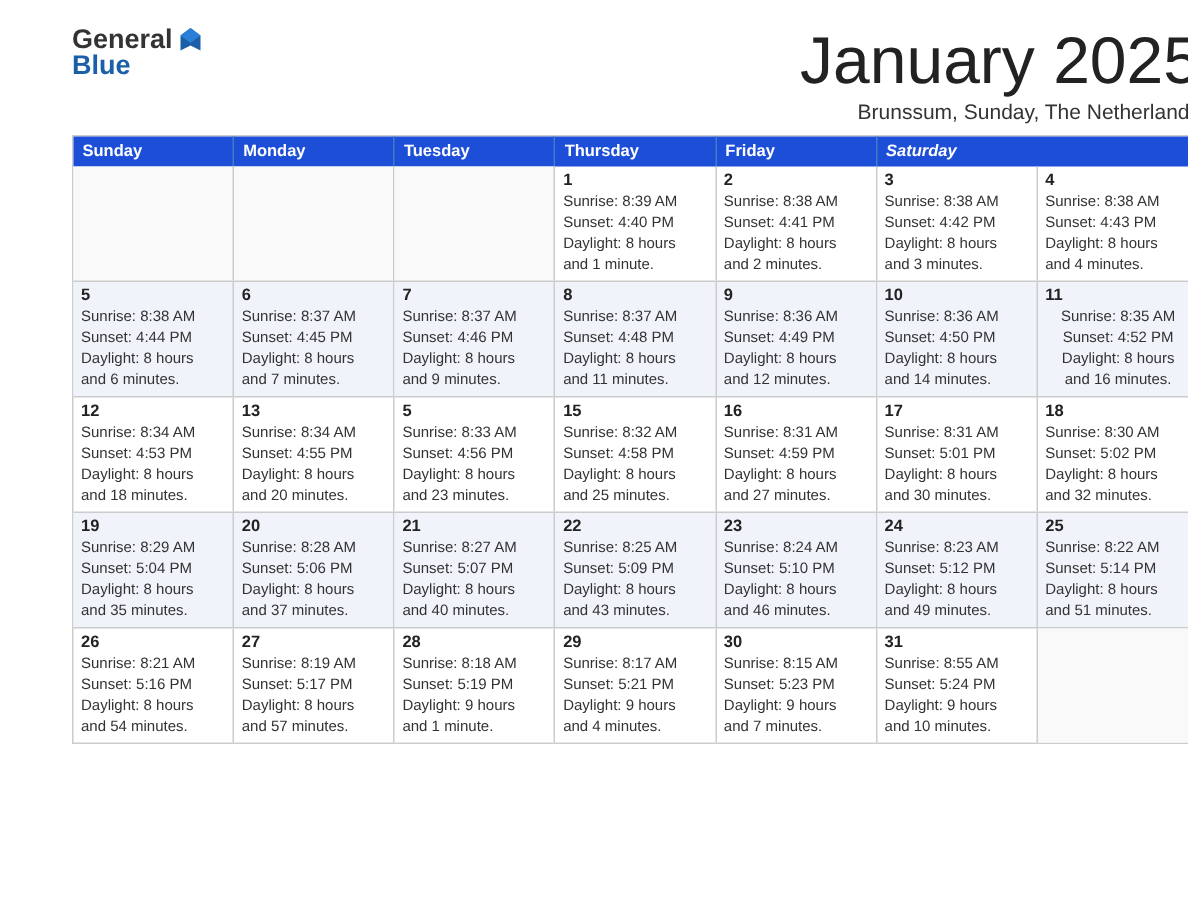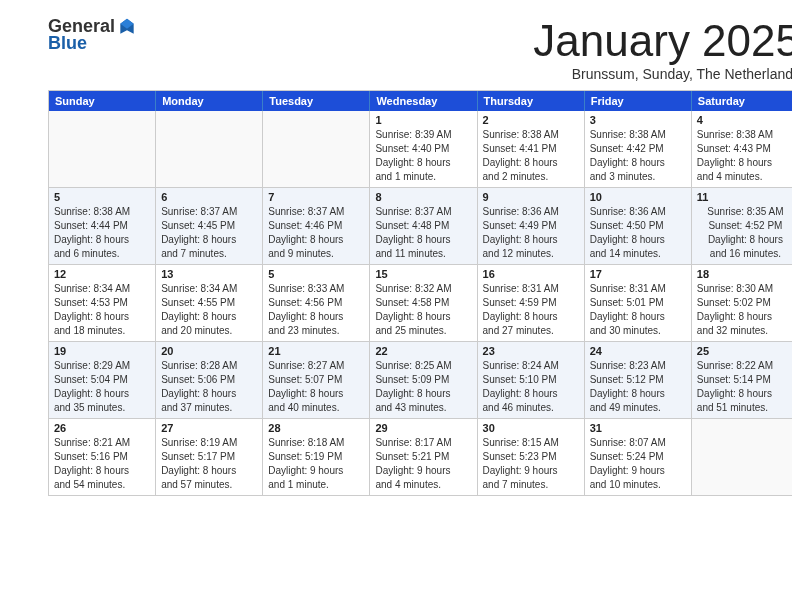--- a/index.html
+++ b/index.html
@@ -62,21 +62,21 @@
       background: #1d4ed8;
     }
     .cal-header-cell {
       color: #fff;
       font-size: 11px;
       font-weight: bold;
       padding: 4px 6px;
       text-align: left;
       border-right: 1px solid #3a7fc8;
     }
-    .cal-header-cell:last-child { border-right: none; }
+    .cal-header-cell:last-child { border-right: none; font-style: italic; }
     .cal-body {
       display: flex;
       flex-direction: column;
       flex: 1;
     }
     .cal-row {
       display: grid;
       grid-template-columns: repeat(7, 1fr);
       flex: 1;
       border-top: 1px solid #ccc;
@@ -127,21 +127,20 @@
       <div class="month-title">January 2025</div>
       <div class="location">Brunssum, Sunday, The Netherlands</div>
     </div>
   </div>
 
   <div class="calendar">
     <div class="cal-header">
     <div class="cal-header-cell">Sunday</div>
         <div class="cal-header-cell">Monday</div>
         <div class="cal-header-cell">Tuesday</div>
-        <div class="cal-header-cell">Wednesday</div>
         <div class="cal-header-cell">Thursday</div>
         <div class="cal-header-cell">Friday</div>
         <div class="cal-header-cell">Saturday</div>
       </div>
     <div class="cal-body">
     <div class="cal-row">
           <div class="cal-cell empty"></div>
           <div class="cal-cell empty"></div>
           <div class="cal-cell empty"></div>
           <div class="cal-cell">
@@ -357,21 +356,21 @@
           </div>
           <div class="cal-cell">
             <div class="day-num">30</div>
             <div class="cell-info" style="white-space: pre-line;">Sunrise: 8:15 AM
 Sunset: 5:23 PM
 Daylight: 9 hours
 and 7 minutes.</div>
           </div>
           <div class="cal-cell">
             <div class="day-num">31</div>
-            <div class="cell-info" style="white-space: pre-line;">Sunrise: 8:07 AM
+            <div class="cell-info" style="white-space: pre-line;">Sunrise: 8:55 AM
 Sunset: 5:24 PM
 Daylight: 9 hours
 and 10 minutes.</div>
           </div>
           <div class="cal-cell empty"></div>
         </div>
       </div>
   </div>
 </div>
 

